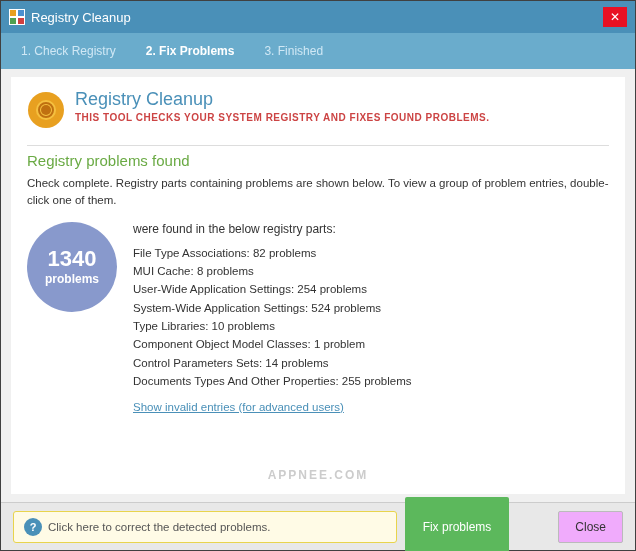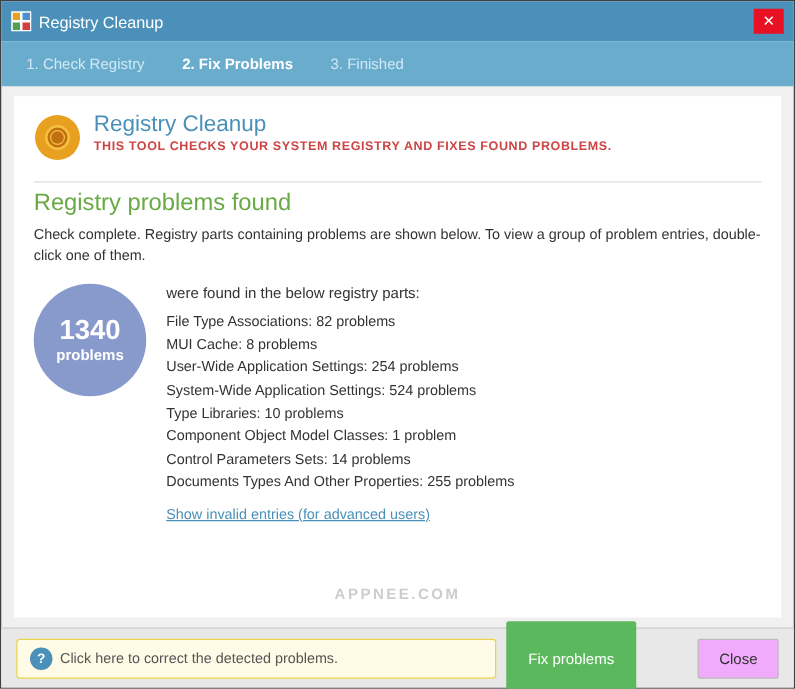--- a/index.html
+++ b/index.html
@@ -107,21 +107,21 @@
     }
     .header-text p {
       color: #cc4444;
       font-size: 10px;
       font-weight: bold;
       letter-spacing: 0.5px;
       margin-top: 2px;
     }
     .section-title {
       color: #6aaa44;
-      font-size: 19px;
+      font-size: 15px;
       font-weight: normal;
       margin-bottom: 6px;
     }
     .description {
       font-size: 11.5px;
       color: #333;
       line-height: 1.5;
       margin-bottom: 12px;
     }
     .problems-section {

